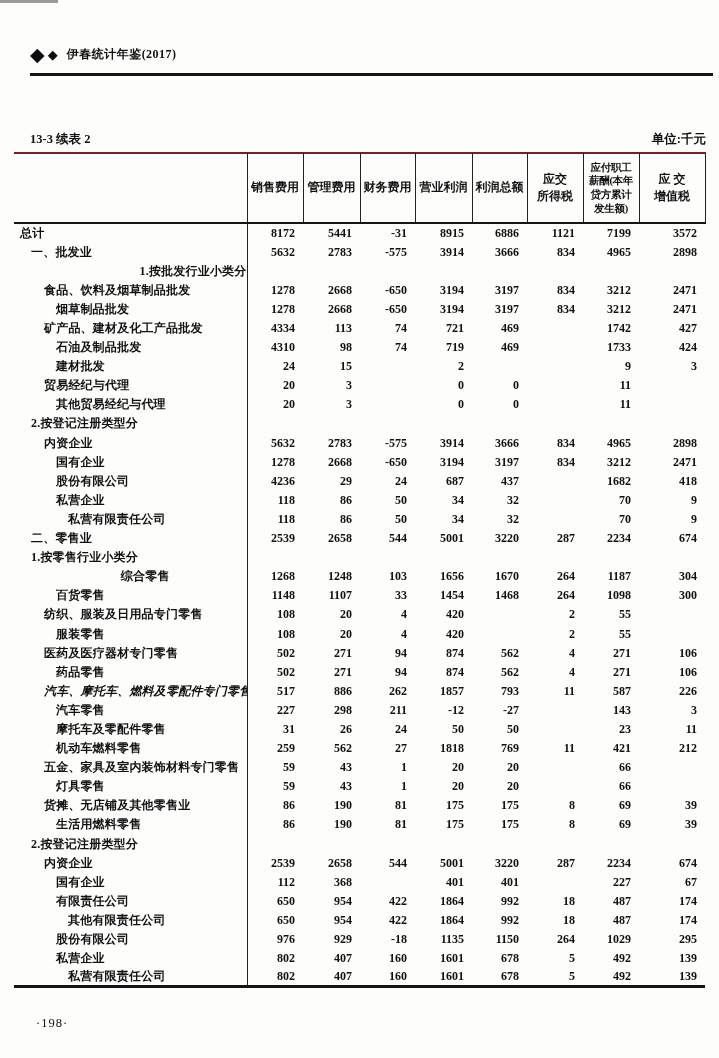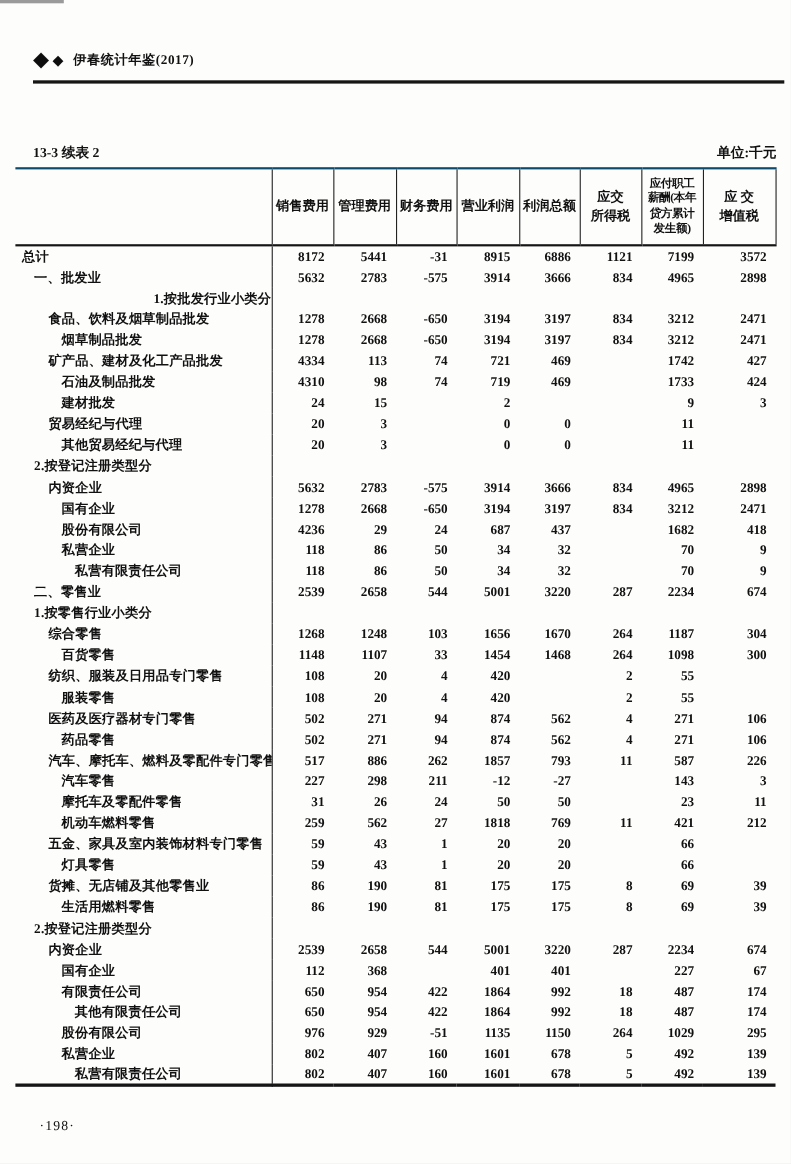--- a/index.html
+++ b/index.html
@@ -39,21 +39,21 @@
     font-size: 12.5px; font-weight: bold;
   }
   table.stat-table {
     position: absolute; left: 14px; top: 152px;
     width: 691px;
     border-collapse: collapse;
     table-layout: fixed;
     border-bottom: 3px solid #151515;
   }
   thead th {
-    border-top: 2px solid #0c4a6e;
+    border-top: 2px solid #7f1d1d;
     border-bottom: 2px solid #151515;
     border-right: 1px solid #222;
     height: 70px;
     font-size: 12px; font-weight: bold;
     text-align: center; vertical-align: middle;
     white-space: pre-line;
     line-height: 1.45;
     padding: 0 2px;
   }
   thead th.small-header { font-size: 10.5px; line-height: 1.3; letter-spacing: -0.3px; }
@@ -319,21 +319,21 @@
           <td class="num"></td>
           <td class="num"></td>
           <td class="num"></td>
           <td class="num"></td>
           <td class="num"></td>
           <td class="num"></td>
           <td class="num"></td>
           <td class="num"></td>
         </tr>
         <tr>
-          <td class="row-label" style="padding-left: 30px;">综合零售</td>
+          <td class="row-label" style="padding-left: 30px; text-align: center;">综合零售</td>
           <td class="num">1268</td>
           <td class="num">1248</td>
           <td class="num">103</td>
           <td class="num">1656</td>
           <td class="num">1670</td>
           <td class="num">264</td>
           <td class="num">1187</td>
           <td class="num">304</td>
         </tr>
         <tr>
@@ -385,21 +385,21 @@
           <td class="num">502</td>
           <td class="num">271</td>
           <td class="num">94</td>
           <td class="num">874</td>
           <td class="num">562</td>
           <td class="num">4</td>
           <td class="num">271</td>
           <td class="num">106</td>
         </tr>
         <tr>
-          <td class="row-label" style="padding-left: 30px;">汽车、摩托车、燃料及零配件专门零售</td>
+          <td class="row-label" style="padding-left: 30px; font-style: italic;">汽车、摩托车、燃料及零配件专门零售</td>
           <td class="num">517</td>
           <td class="num">886</td>
           <td class="num">262</td>
           <td class="num">1857</td>
           <td class="num">793</td>
           <td class="num">11</td>
           <td class="num">587</td>
           <td class="num">226</td>
         </tr>
         <tr>
@@ -531,21 +531,21 @@
           <td class="num">1864</td>
           <td class="num">992</td>
           <td class="num">18</td>
           <td class="num">487</td>
           <td class="num">174</td>
         </tr>
         <tr>
           <td class="row-label" style="padding-left: 42px;">股份有限公司</td>
           <td class="num">976</td>
           <td class="num">929</td>
-          <td class="num">-51</td>
+          <td class="num">-18</td>
           <td class="num">1135</td>
           <td class="num">1150</td>
           <td class="num">264</td>
           <td class="num">1029</td>
           <td class="num">295</td>
         </tr>
         <tr>
           <td class="row-label" style="padding-left: 42px;">私营企业</td>
           <td class="num">802</td>
           <td class="num">407</td>

